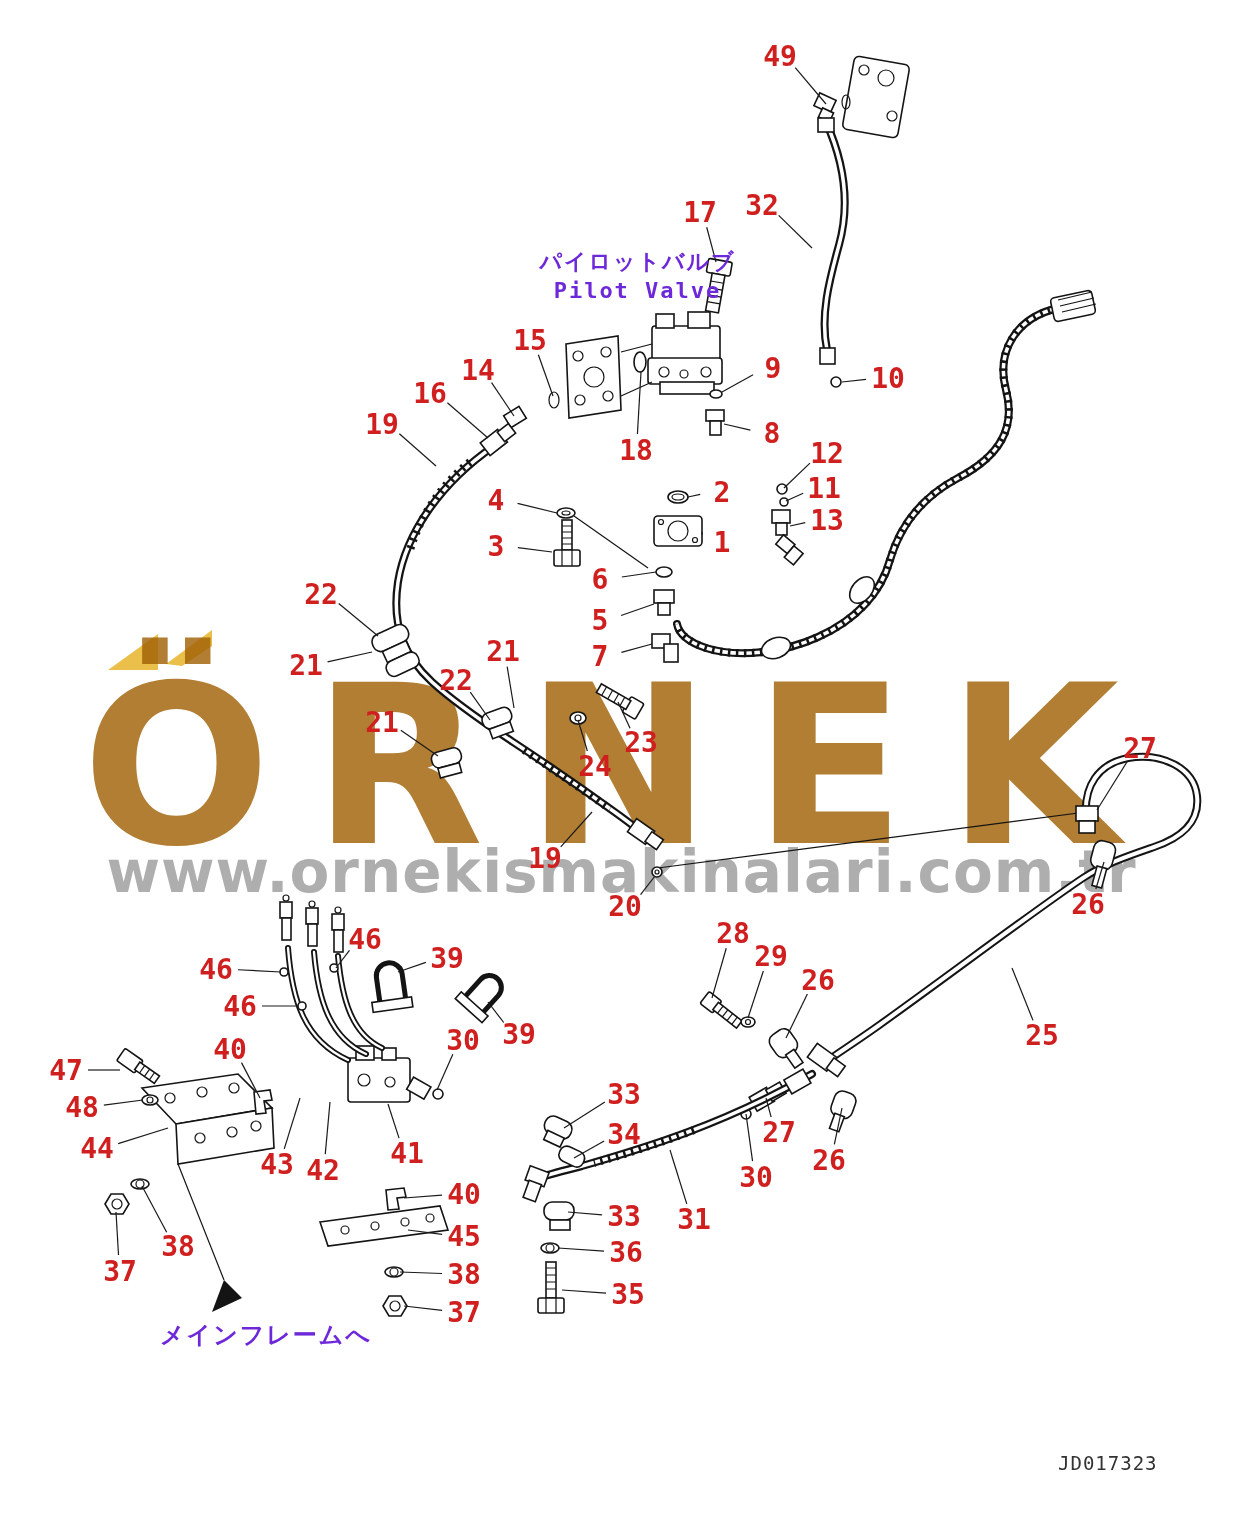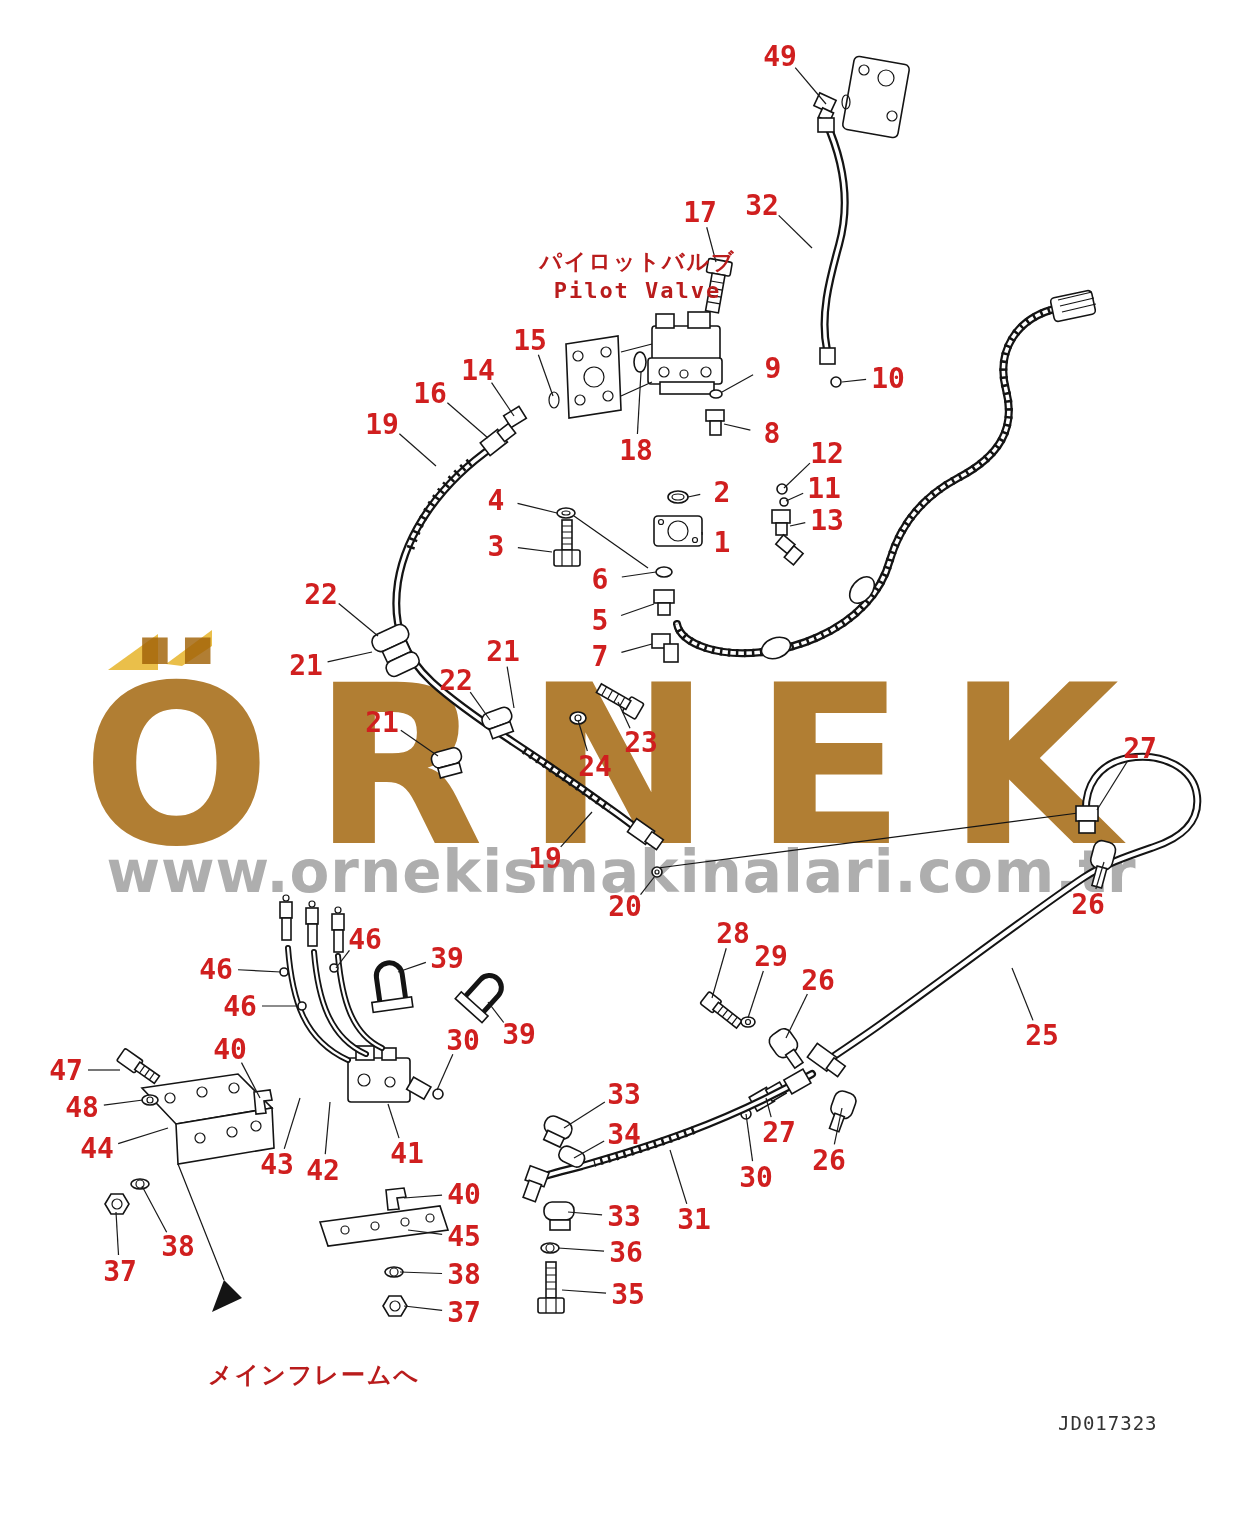--- a/index.html
+++ b/index.html
@@ -35,26 +35,26 @@
   .pipe-outer { fill:none; stroke:#141414; stroke-width:8; stroke-linecap:round; }
   .pipe-inner { fill:none; stroke:#ffffff; stroke-width:4; stroke-linecap:round; }
   .hose-s  { fill:none; stroke:#141414; stroke-width:6; stroke-linecap:round; }
   .hose-s2 { fill:none; stroke:#ffffff; stroke-width:2.4; stroke-linecap:round; }
 
   #leader-lines line { stroke:#1a1a1a; stroke-width:1.2; }
   #callout-labels { font-family:"DejaVu Sans Mono","Liberation Mono",monospace; font-weight:bold; }
   #callout-labels text { text-anchor:middle; dominant-baseline:central; }
 
   
-  .diagram-label { position:absolute; z-index:2; color:#b91c1c;
+  .diagram-label { position:absolute; z-index:2; color:#6d28d9;
     font-family:"DejaVu Sans Mono","DejaVu Sans",monospace; font-weight:bold;
     line-height:1.3; letter-spacing:2px; }
   #pilot-valve-label { left:530px; top:248px; width:215px; font-size:22px; text-align:center; }
-  #main-frame-label  { left:160px; top:1320px; width:260px; font-size:24px; text-align:right;margin-top:40px; }
-  #drawing-number { position:absolute; z-index:2; left:1058px; top:1412px;
+  #main-frame-label  { left:160px; top:1320px; width:260px; font-size:24px; text-align:left; }
+  #drawing-number { position:absolute; z-index:2; left:1058px; top:1452px;
     font-family:"DejaVu Sans Mono","Liberation Mono",monospace; font-size:19px;
     color:#333; letter-spacing:1px; }
 </style>
 </head>
 <body>
 
 <div id="watermark" class="layer">
   <svg id="logo-mark" viewBox="0 0 110 46">
     <polygon class="wm-poly" points="0,44 50,8 50,44" fill="#eabf4a"></polygon>
     <polygon class="wm-poly" points="58,38 104,4 104,20 74,40" fill="#eabf4a"></polygon>

